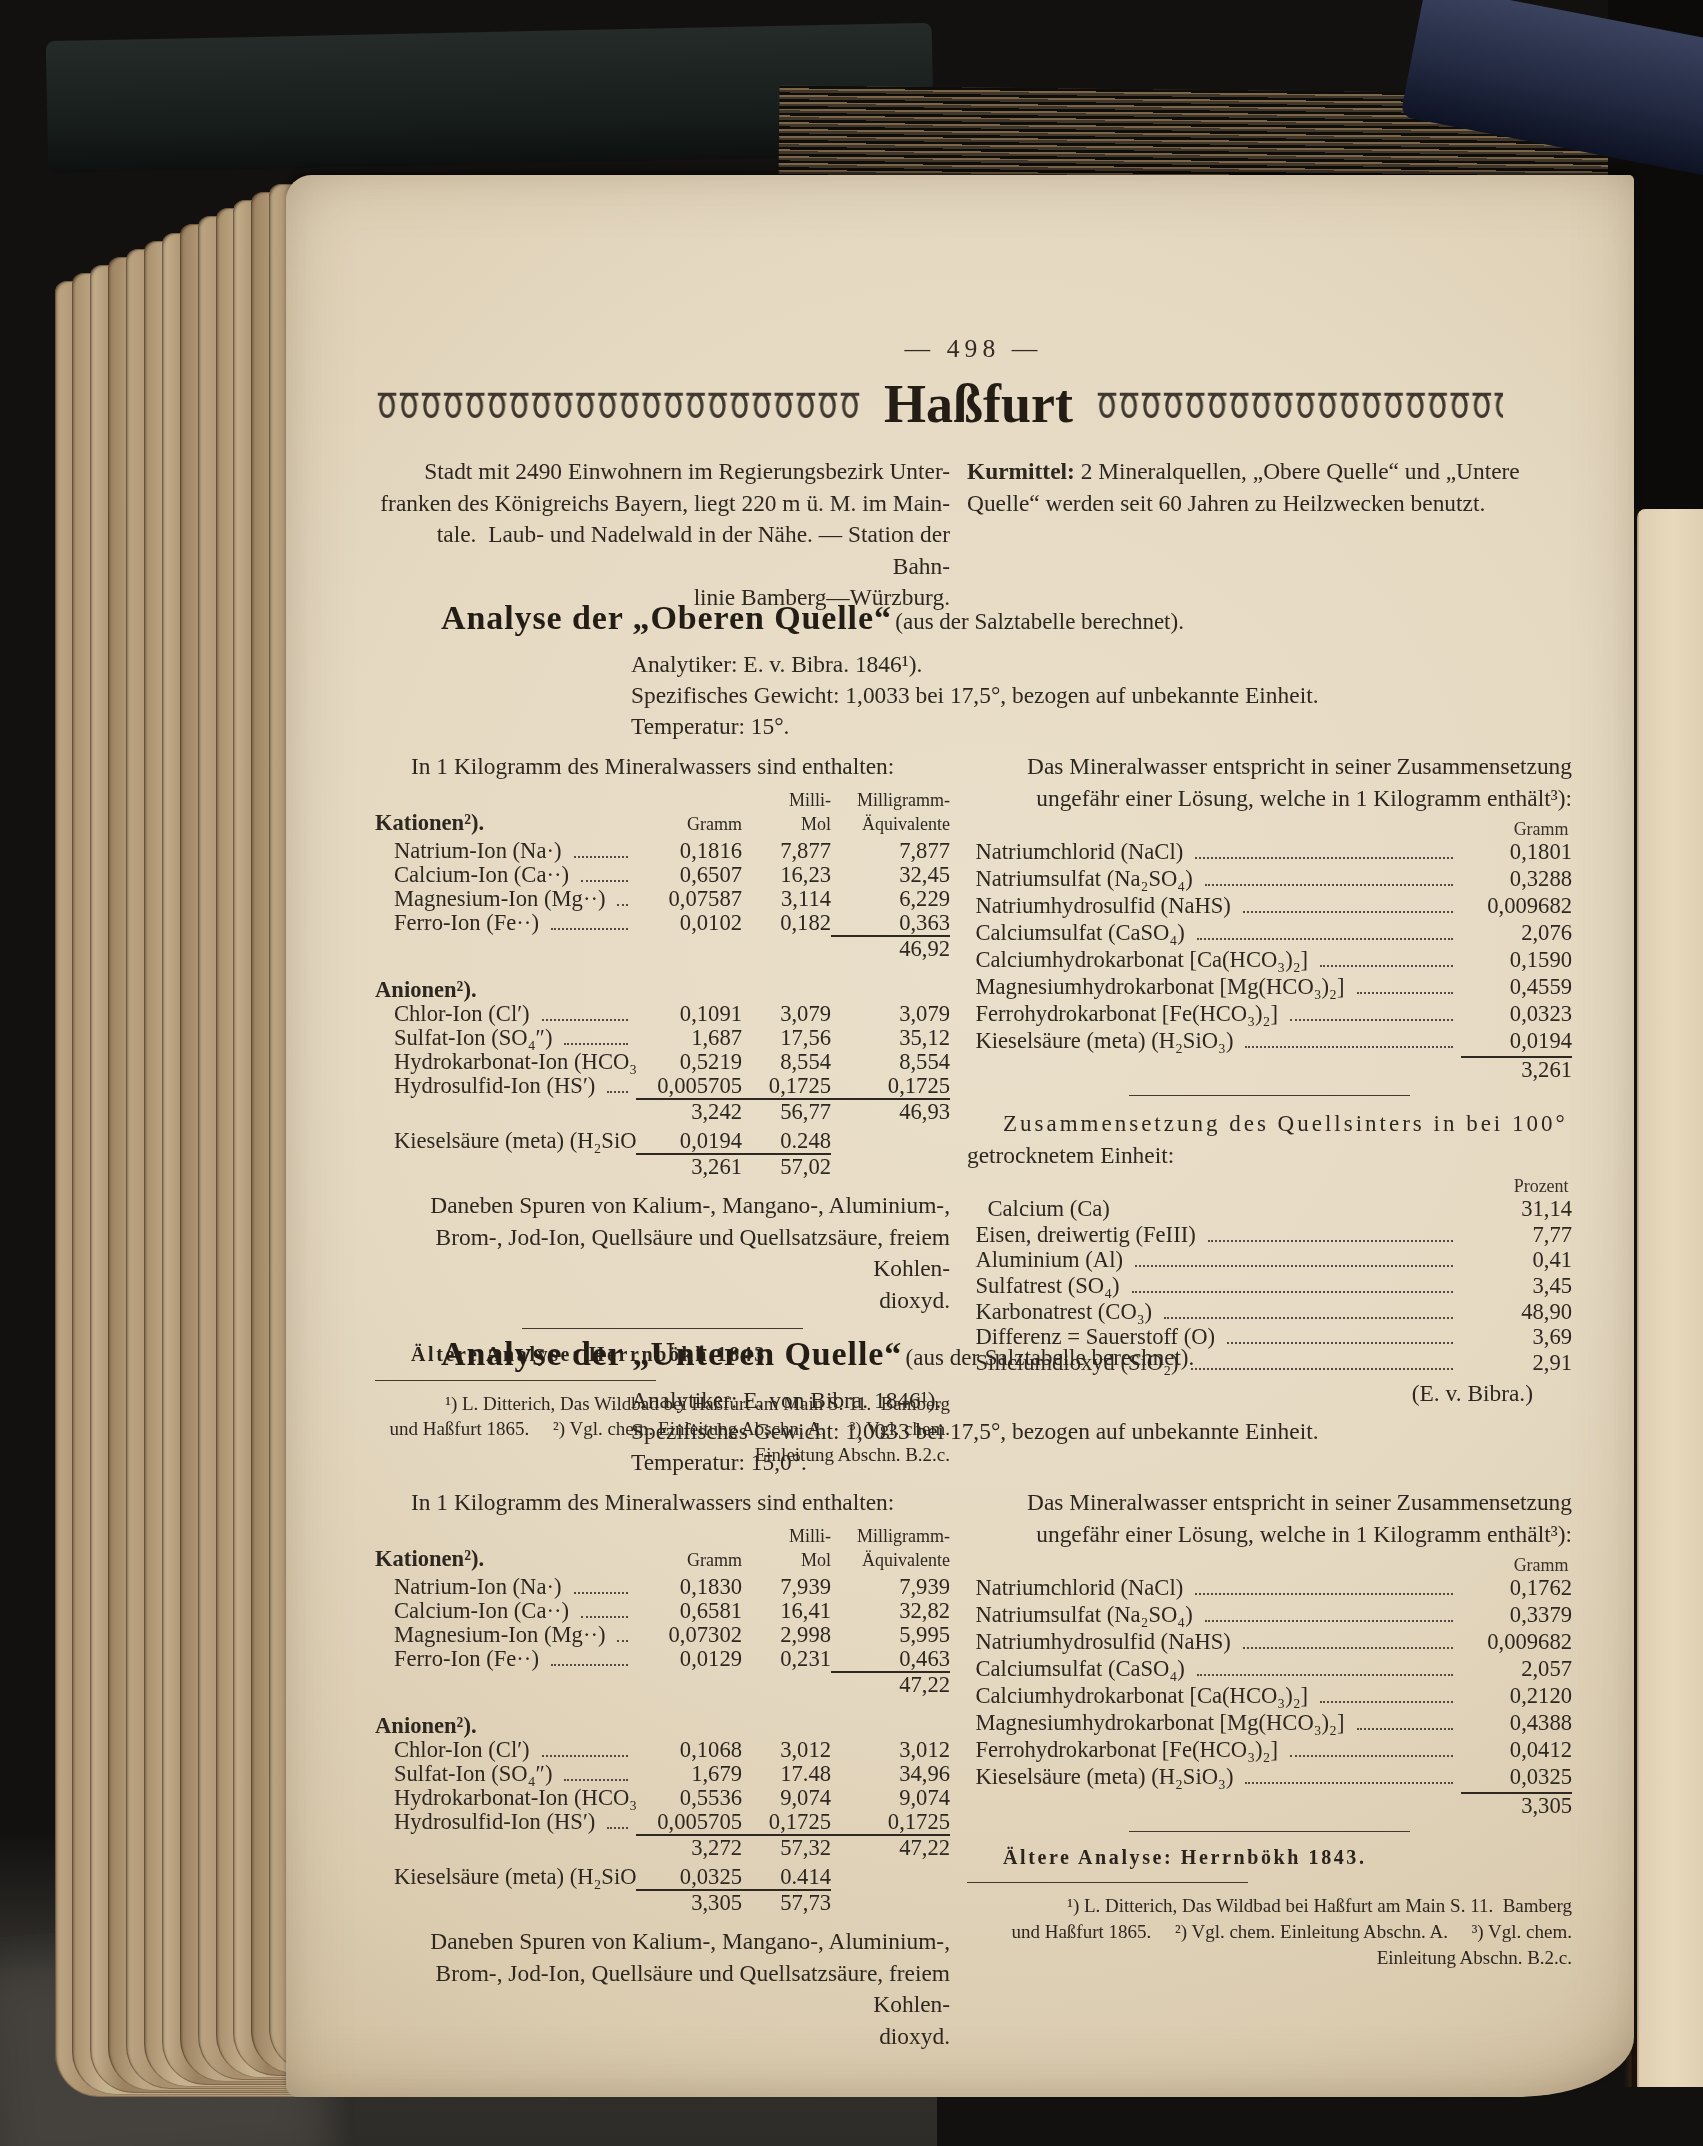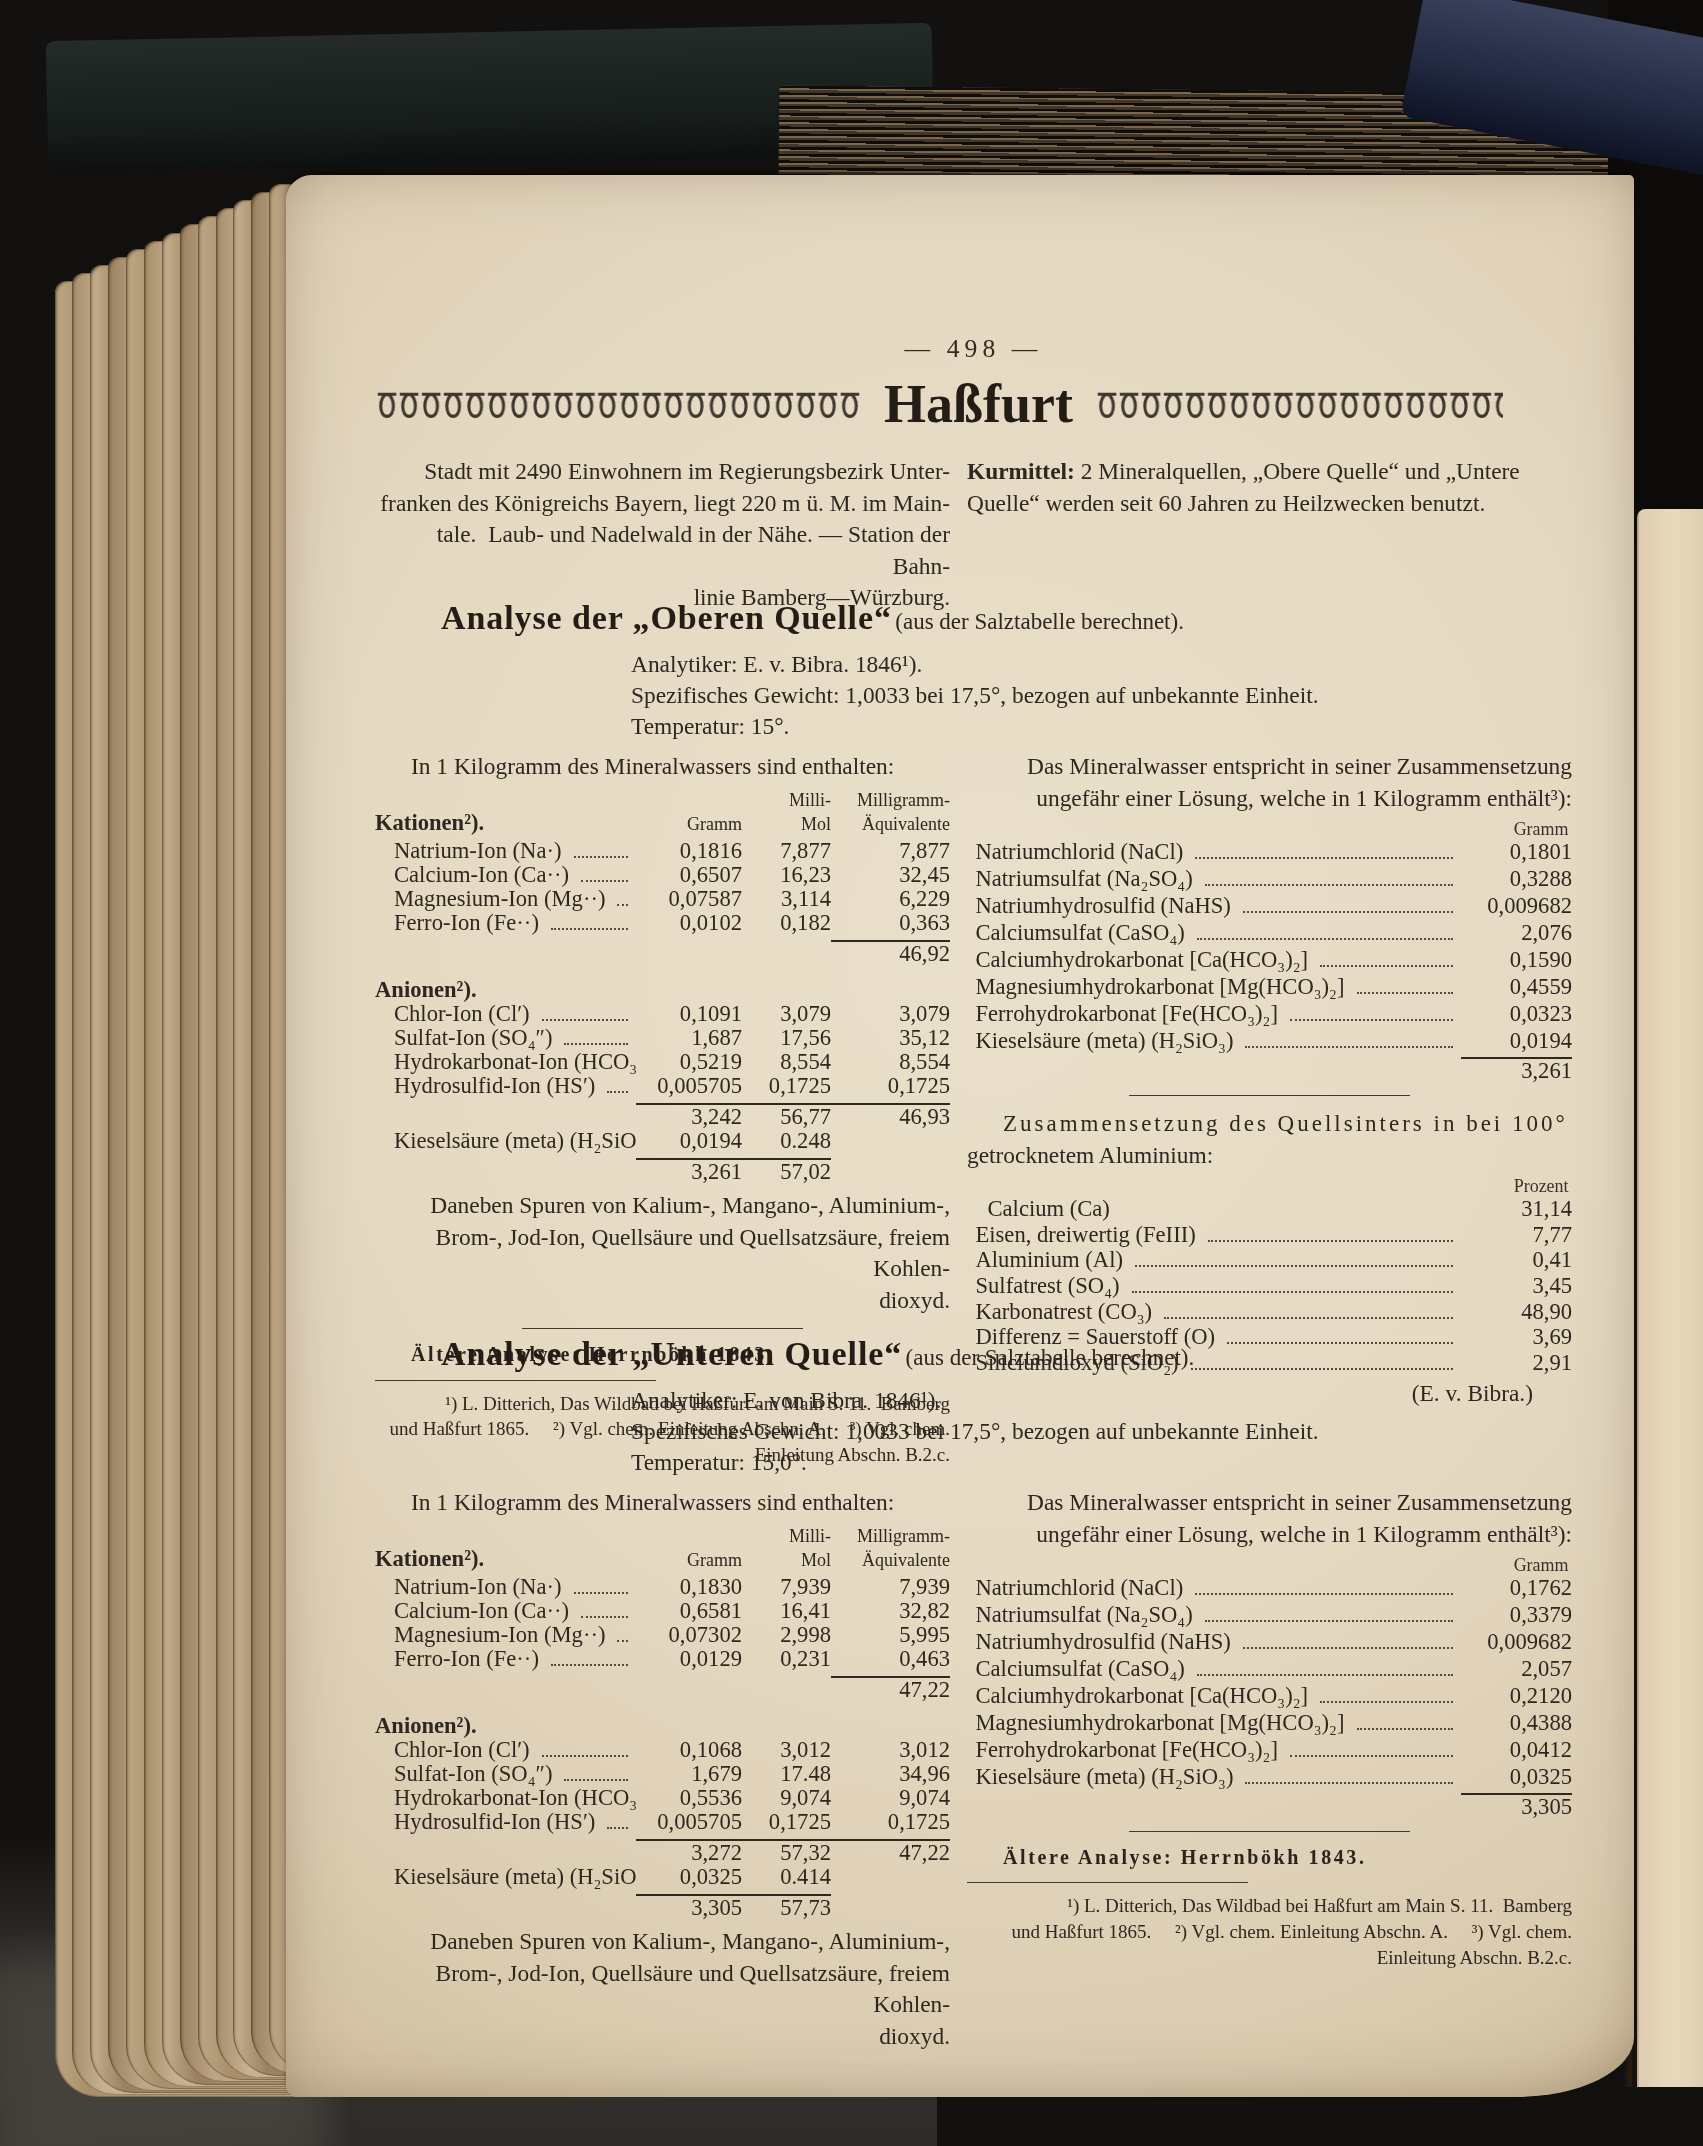--- a/index.html
+++ b/index.html
@@ -47,21 +47,21 @@
   .indent{text-indent:36px;}
   .sechead{position:absolute;left:66px;white-space:nowrap;}
   .sechead .h1{font-size:34px;font-weight:bold;color:#241d16;letter-spacing:0.9px;}
   .sechead .hnote{font-size:23px;}
   .meta{position:absolute;left:256px;font-size:23.4px;line-height:31px;}
   .secrow{position:absolute;left:0;width:100%;display:flex;}
   
   .iontable{margin-top:8.5px;}
   .trow{display:flex;align-items:baseline;height:24px;font-size:22.6px;line-height:24px;}
   .trow.hdr1{height:19.6px;} .trow.hdr2{height:28px;} .trow.group{height:36px;align-items:flex-end;}
-  .trow.sum{height:31px;align-items:flex-end;}
+  .trow.sum{height:31px;align-items:flex-start;}
   .clbl{flex:1;display:flex;align-items:baseline;white-space:nowrap;overflow:hidden;padding-left:19px;}
   .trow.hdr2 .clbl,.trow.group .clbl{padding-left:0;}
   .grp{font-weight:bold;}
   .leader{flex:1;min-width:0;border-bottom:2.6px dotted rgba(46,39,32,.8);margin:0 8.5px 6px 12px;}
   .cg{width:106px;text-align:right;} .cmm{width:89px;text-align:right;} .cae{width:119px;text-align:right;}
   .hdrtxt{font-size:18px;line-height:19.6px;}
   .rl{border-top:2.1px solid #2f2820;}
   .salt .trow{height:27px;}
   .sinter .trow{height:25.6px;}
   .cv{width:111px;text-align:right;}
@@ -342,21 +342,21 @@
               <div class="cv">0,0194</div>
             </div>
             <div class="trow sum">
               <div class="clbl" style="padding-left: 8.5px;"></div>
               <div class="cv rl">3,261</div>
             </div>
           </div>
         <div class="hr-c"></div>
         <div style="margin-top:12px;">
           <div class="sinterhead1">Zusammensetzung des Quellsinters in bei 100°</div>
-          <div class="sinterhead2">getrocknetem Aluminium:</div>
+          <div class="sinterhead2">getrocknetem Einheit:</div>
         </div>
         <div class="unit">Prozent</div>
         <div class="sinter">
             <div class="trow ion">
               <div class="clbl" style="padding-left: 8.5px; flex-direction: column;">
                 <span>Calcium (Ca)</span>
                 <span class="leader"></span>
               </div>
               <div class="cv">31,14</div>
             </div>

